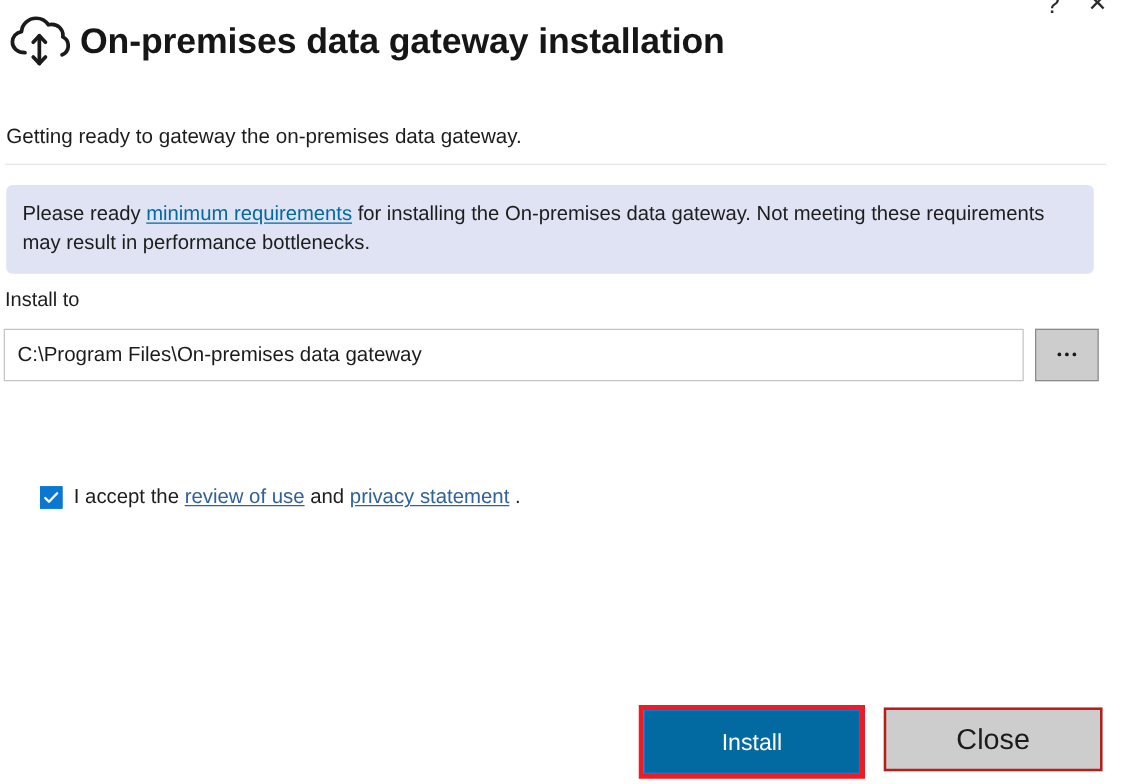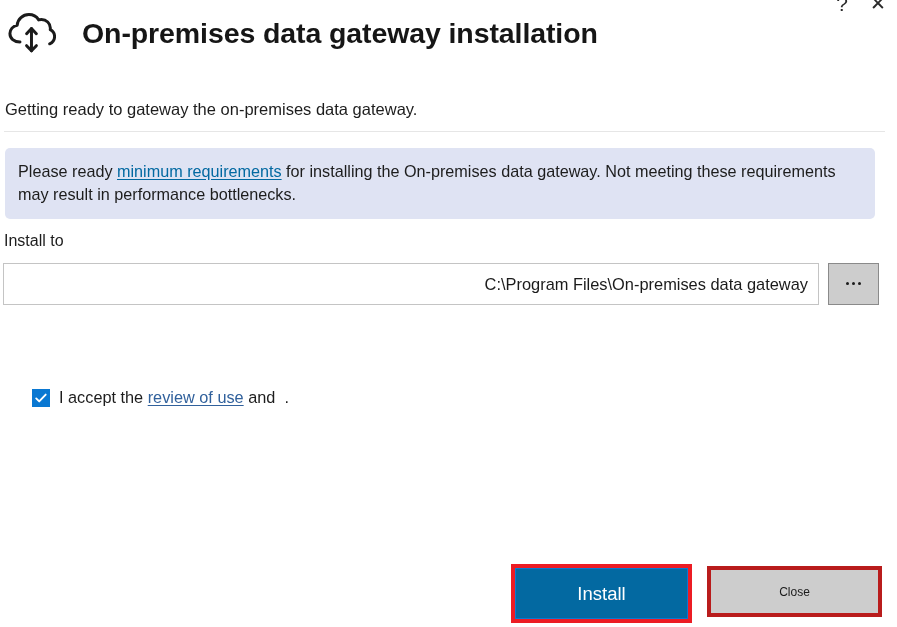--- a/index.html
+++ b/index.html
@@ -40,21 +40,21 @@
   }
   .win-ctl.close { font-size: 19px; font-weight: 400; }
 
   
   .header {
     position: absolute;
     left: 6px;
     top: 10px;
     display: flex;
     align-items: center;
-    gap: 26px;
+    gap: 8px;
   }
   .cloud-icon {
     width: 50px;
     height: 46px;
     display: block;
     flex: 0 0 auto;
   }
   .page-title {
     font-size: 28.5px;
     font-weight: bold;
@@ -124,21 +124,20 @@
     height: 42px;
     box-sizing: border-box;
     border: 1px solid #c4c4c4;
     background: #ffffff;
     padding: 0 10px;
     font-family: "Liberation Sans", sans-serif;
     font-size: 16.4px;
     color: #1b1b1b;
     outline: none;
     border-radius: 0;
-    text-align: right;
   }
   .browse-btn {
     position: absolute;
     left: 825px;
     top: 0;
     width: 51px;
     height: 42px;
     box-sizing: border-box;
     background: #cdcdcd;
     border: 1px solid #8a8a8a;
@@ -227,24 +226,24 @@
     padding: 0;
   }
   .close-btn {
     position: absolute;
     left: 707px;
     top: 566px;
     width: 175px;
     height: 51px;
     box-sizing: border-box;
     background: #cdcdcd;
-    border: 4px solid #b91c1c;
+    border: 2px solid #b91c1c;
     color: #1b1b1b;
     font-family: "Liberation Sans", sans-serif;
-    font-size: 12px;
+    font-size: 23px;
     display: flex;
     align-items: center;
     justify-content: center;
     cursor: default;
     padding: 0;
   }
 </style>
 </head>
 <body>
 
@@ -286,18 +285,19 @@
 
 <div class="accept-row">
   <span class="checkbox">
     <svg width="16" height="16" viewBox="0 0 16 16">
       <path d="M3.2 8.4 L6.2 11.4 L12.7 4.6" fill="none" stroke="#ffffff" stroke-width="1.9" stroke-linecap="round" stroke-linejoin="round"></path>
     </svg>
   </span>
   <span class="accept-text-seg">I accept the </span>
     <a href="#">review of use</a>
     <span class="accept-text-seg"> and </span>
+    <a href="#">privacy statement</a>
     <span class="accept-text-seg"> .</span>
 </div>
 
 <div class="install-highlight"></div>
 <button class="install-btn">Install</button>
 <button class="close-btn">Close</button>
 
 </body></html>

